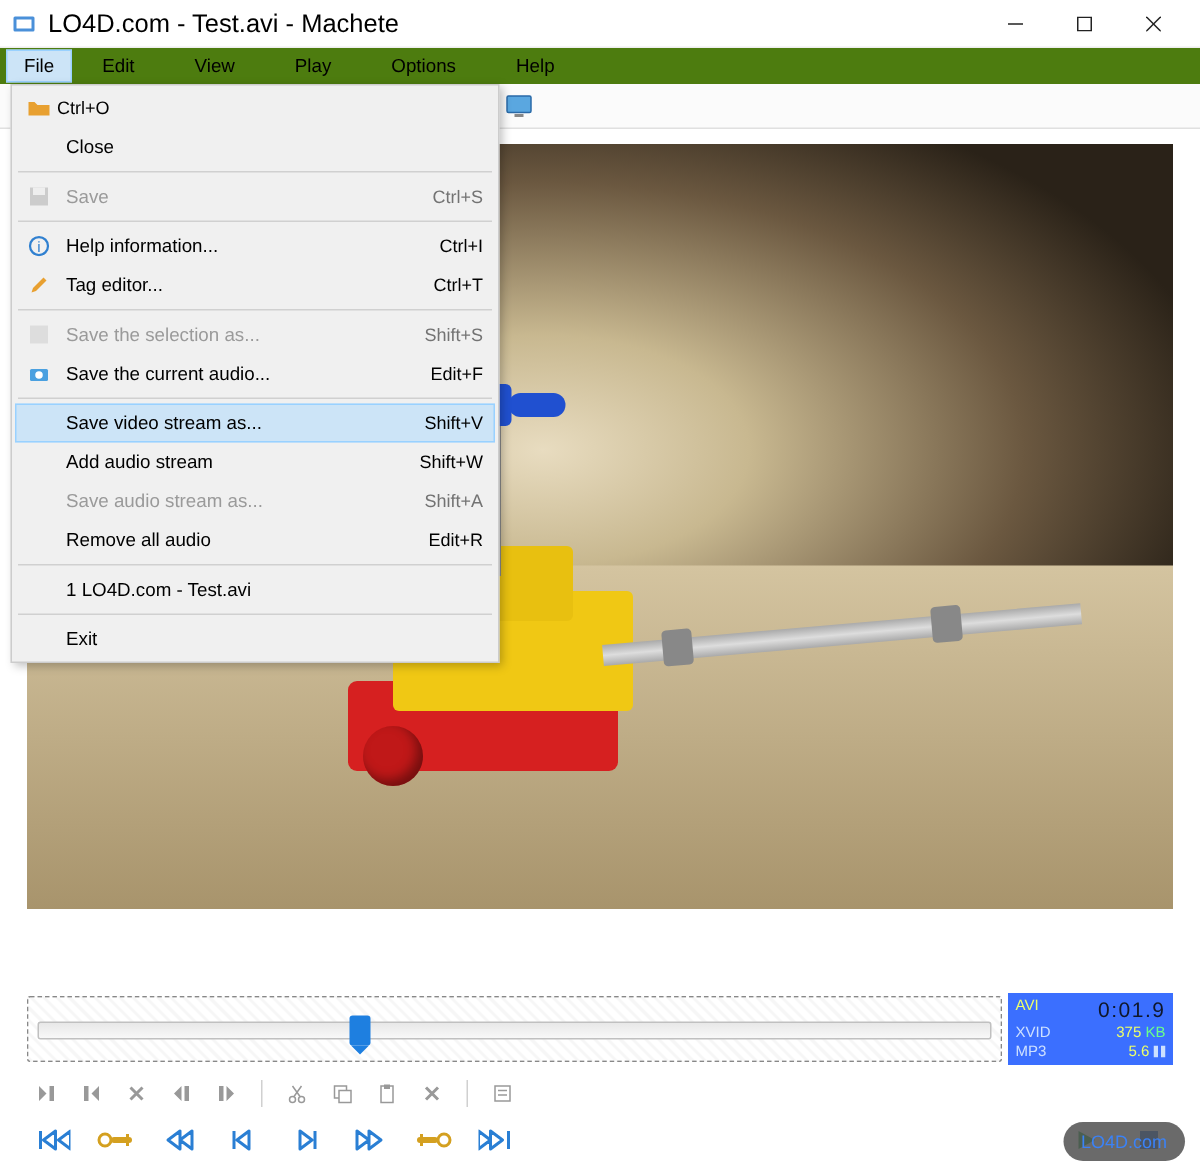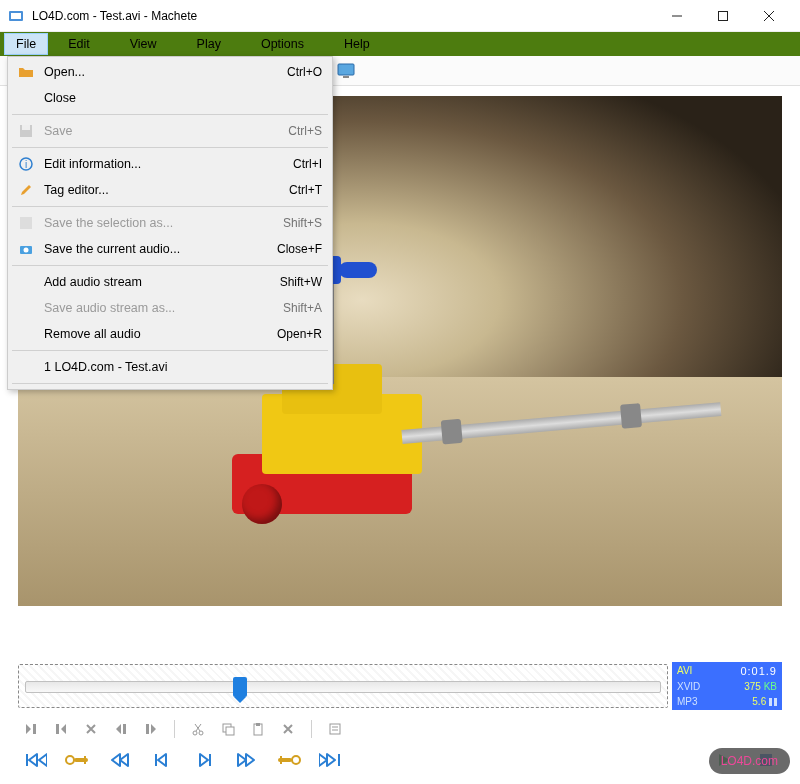--- a/index.html
+++ b/index.html
@@ -1,20 +1,20 @@
 <!DOCTYPE html>
 <html><head>
 <meta charset="utf-8">
 <style>
 * { margin: 0; padding: 0; box-sizing: border-box; font-family: 'Segoe UI', Tahoma, sans-serif; }
 body { background: #fff; width: 800px; height: 784px; overflow: hidden; position: relative; }
 
 .titlebar { height: 32px; display: flex; align-items: center; padding: 0 8px; background: #fff; border-bottom: 1px solid #eee; }
 .titlebar .app-icon { width: 16px; height: 16px; margin-right: 8px; }
-.titlebar .title { font-size: 12px; color: #000; flex: 1; }
+.titlebar .title { font-size: 17px; color: #000; flex: 1; }
 .titlebar .win-controls { display: flex; gap: 0; }
 .titlebar .win-btn { width: 46px; height: 30px; display: flex; align-items: center; justify-content: center; font-size: 14px; color: #222; cursor: default; }
 
 .menubar { height: 24px; display: flex; align-items: center; padding: 0 4px; background: #4d7c0f; font-size: 12.5px; }
 .menubar .menu-item { padding: 4px 20px; cursor: default; }
 .menubar .menu-item.active { background: #cce4f7; border: 1px solid #99d1ff; padding: 3px 11px; }
 
 .toolbar-row { height: 30px; border-bottom: 1px solid #e0e0e0; display: flex; align-items: center; padding: 0 6px; background: #fbfbfb; }
 .toolbar-btn { width: 24px; height: 24px; display: flex; align-items: center; justify-content: center; margin-right: 4px; }
 
@@ -33,34 +33,34 @@
 
 .bottom-panel { position: absolute; left: 0; right: 0; bottom: 0; padding: 8px 18px 12px 18px; background: #fff; }
 .timeline-row { display: flex; align-items: center; gap: 4px; margin-bottom: 8px; }
 .timeline { flex: 1; height: 44px; position: relative; border: 1px dashed #888; border-radius: 2px; background: repeating-linear-gradient(45deg, #f6f6f6 0 2px, #fff 2px 6px); }
 .timeline-track { position: absolute; top: 16px; left: 6px; right: 6px; height: 12px; background: linear-gradient(#e8e8e8,#f8f8f8); border: 1px solid #c0c0c0; border-radius: 2px; }
 .timeline-thumb { position: absolute; top: 12px; left: 33%; width: 14px; height: 20px; background: #1e7fe0; border-radius: 2px; }
 .timeline-thumb:after { content: ''; position: absolute; bottom: -6px; left: 1px; border-left: 6px solid transparent; border-right: 6px solid transparent; border-top: 6px solid #1e7fe0; }
 
 .info-box { width: 110px; height: 48px; background: #3b6fff; color: #cde0ff; font-family: 'Courier New', monospace; font-size: 10px; padding: 3px 5px; display: flex; flex-direction: column; justify-content: space-between; }
 .info-box .row { display: flex; justify-content: space-between; }
-.info-box .big { font-size: 11px; color: #ffffff; letter-spacing: 1px; }
+.info-box .big { font-size: 14px; color: #0f172a; letter-spacing: 1px; }
 .info-box .yellow { color: #ecff6a; }
 .info-box .green { color: #6aff8a; }
 
 .edit-tools { display: flex; align-items: center; gap: 8px; margin-bottom: 8px; padding-left: 2px; }
 .edit-tool { width: 22px; height: 22px; display: flex; align-items: center; justify-content: center; color: #888; }
 .tool-sep { width: 1px; height: 18px; background: #d0d0d0; margin: 0 4px; }
 
 .playback-row { display: flex; align-items: center; gap: 10px; padding-left: 2px; }
 .play-btn { width: 32px; height: 24px; display: flex; align-items: center; justify-content: center; }
 .play-btn svg { display: block; }
 .spacer { flex: 1; }
 
-.watermark { position: absolute; right: 10px; bottom: 10px; background: rgba(80,80,80,0.85); color: #ec4899; font-size: 12px; padding: 6px 12px; border-radius: 14px; z-index: 200; }
+.watermark { position: absolute; right: 10px; bottom: 10px; background: rgba(80,80,80,0.85); color: #3b82f6; font-size: 12px; padding: 6px 12px; border-radius: 14px; z-index: 200; }
 
 
 .scene { position: absolute; inset: 0; background: radial-gradient(ellipse 60% 50% at 45% 40%, #e8dcc0 0%, #c8b890 30%, #6b5840 70%, #2a2218 100%); }
 .table-surface { position: absolute; bottom: 0; left: 0; right: 0; height: 45%; background: linear-gradient(180deg, #d4c4a0 0%, #a8946c 100%); }
 .lego-base { position: absolute; bottom: 18%; left: 28%; width: 200px; height: 140px; }
 .red-block { position: absolute; bottom: 0; left: 0; width: 180px; height: 60px; background: #d62020; border-radius: 6px; }
 .red-block:before { content:''; position:absolute; left: 10px; bottom: -10px; width: 40px; height: 40px; background: #c01818; border-radius: 50%; box-shadow: inset -4px -4px 8px rgba(0,0,0,0.4); }
 .yellow-block { position: absolute; bottom: 40px; left: 30px; width: 160px; height: 80px; background: #f0c814; border-radius: 4px; }
 .yellow-top { position: absolute; bottom: 100px; left: 50px; width: 100px; height: 50px; background: #e8c010; border-radius: 4px; }
 .axle-v { position: absolute; bottom: 130px; left: 90px; width: 12px; height: 110px; background: linear-gradient(90deg,#888,#bbb,#888); }
@@ -140,21 +140,20 @@
   </div>
 </div>
 
 <div class="dropdown">
   <div class="dropdown-item">
     <span class="dropdown-icon">
         <svg width="16" height="14">
           <path d="M1 3h4l2 2h8v7H1z" fill="#e8a030"></path>
         </svg>
       </span>
-    <span class="dropdown-label">Open...</span>
     <span class="dropdown-shortcut">Ctrl+O</span>
   </div>
   <div class="dropdown-item">
     <span class="dropdown-icon"></span>
     <span class="dropdown-label">Close</span>
   </div>
   <div class="dropdown-sep"></div>
   <div class="dropdown-item disabled">
     <span class="dropdown-icon">
         <svg width="14" height="14">
@@ -166,21 +165,21 @@
     <span class="dropdown-shortcut">Ctrl+S</span>
   </div>
   <div class="dropdown-sep"></div>
   <div class="dropdown-item">
     <span class="dropdown-icon">
         <svg width="14" height="14">
           <circle cx="7" cy="7" r="6" fill="none" stroke="#3080d0" stroke-width="1.5"></circle>
           <text x="7" y="11" font-size="10" fill="#3080d0" text-anchor="middle">i</text>
         </svg>
       </span>
-    <span class="dropdown-label">Edit information...</span>
+    <span class="dropdown-label">Help information...</span>
     <span class="dropdown-shortcut">Ctrl+I</span>
   </div>
   <div class="dropdown-item">
     <span class="dropdown-icon">
         <svg width="14" height="14">
           <path d="M2 12l1-3 7-7 2 2-7 7z" fill="#e8a030"></path>
         </svg>
       </span>
     <span class="dropdown-label">Tag editor...</span>
     <span class="dropdown-shortcut">Ctrl+T</span>
@@ -196,44 +195,53 @@
     <span class="dropdown-shortcut">Shift+S</span>
   </div>
   <div class="dropdown-item">
     <span class="dropdown-icon">
         <svg width="14" height="12">
           <rect x="1" y="3" width="12" height="8" rx="1" fill="#4aa0e0"></rect>
           <circle cx="7" cy="7" r="2.5" fill="#fff"></circle>
         </svg>
       </span>
     <span class="dropdown-label">Save the current audio...</span>
-    <span class="dropdown-shortcut">Close+F</span>
-  </div>
-  <div class="dropdown-sep"></div>
+    <span class="dropdown-shortcut">Edit+F</span>
+  </div>
+  <div class="dropdown-sep"></div>
+  <div class="dropdown-item hover">
+    <span class="dropdown-icon"></span>
+    <span class="dropdown-label">Save video stream as...</span>
+    <span class="dropdown-shortcut">Shift+V</span>
+  </div>
   <div class="dropdown-item">
     <span class="dropdown-icon"></span>
     <span class="dropdown-label">Add audio stream</span>
     <span class="dropdown-shortcut">Shift+W</span>
   </div>
   <div class="dropdown-item disabled">
     <span class="dropdown-icon"></span>
     <span class="dropdown-label">Save audio stream as...</span>
     <span class="dropdown-shortcut">Shift+A</span>
   </div>
   <div class="dropdown-item">
     <span class="dropdown-icon"></span>
     <span class="dropdown-label">Remove all audio</span>
-    <span class="dropdown-shortcut">Open+R</span>
+    <span class="dropdown-shortcut">Edit+R</span>
   </div>
   <div class="dropdown-sep"></div>
   <div class="dropdown-item">
     <span class="dropdown-icon"></span>
     <span class="dropdown-label">1 LO4D.com - Test.avi</span>
   </div>
   <div class="dropdown-sep"></div>
+  <div class="dropdown-item">
+    <span class="dropdown-icon"></span>
+    <span class="dropdown-label">Exit</span>
+  </div>
 </div>
 
 <div class="bottom-panel">
   <div class="timeline-row">
     <div class="timeline">
       <div class="timeline-track"></div>
       <div class="timeline-thumb"></div>
     </div>
     <div class="info-box">
       <div class="row">

